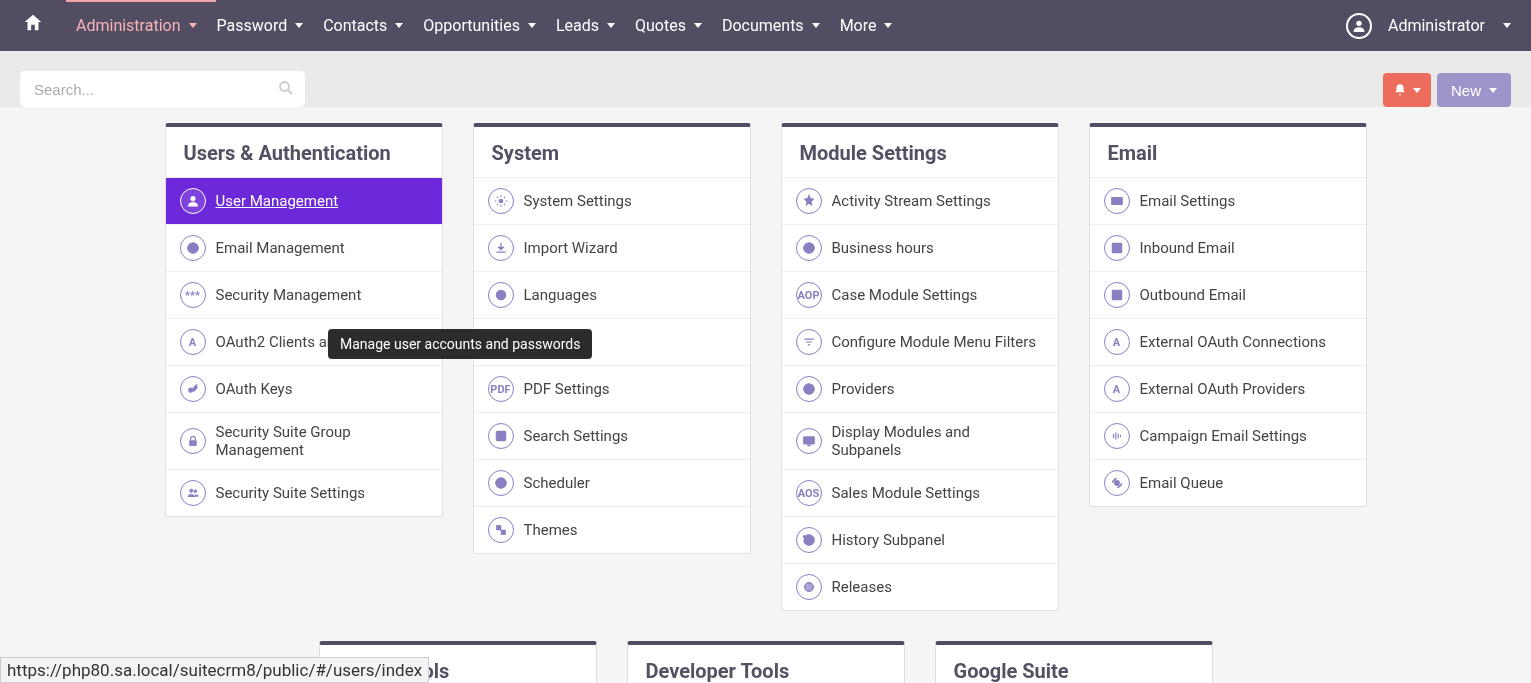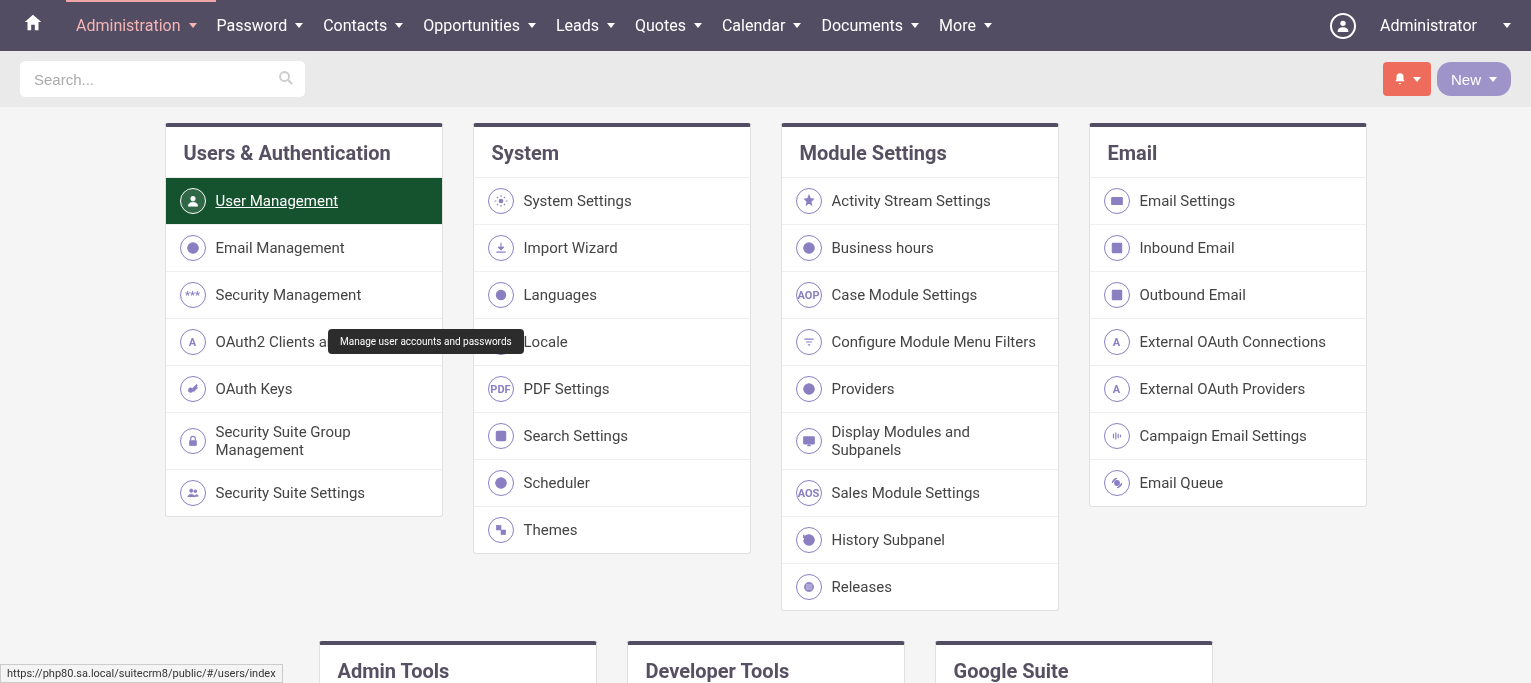--- a/index.html
+++ b/index.html
@@ -5,41 +5,41 @@
 * { box-sizing: border-box; margin: 0; padding: 0; }
 body { font-family: -apple-system, BlinkMacSystemFont, "Segoe UI", Roboto, sans-serif; background: #f5f5f5; color: #333; width: 1531px; }
 .topbar { background: #534d64; height: 51px; display: flex; align-items: center; padding: 0 10px; position: relative; }
 .topbar::before { content: ""; position: absolute; top: 0; left: 66px; width: 150px; height: 2px; background: #f0a6a6; }
 .home-btn { color: #fff; padding: 8px 12px; cursor: pointer; font-size: 22px; }
 .nav { display: flex; align-items: center; margin-left: 10px; }
 .nav-item { color: #fff; padding: 14px 10px; font-size: 16px; cursor: pointer; display: flex; align-items: center; gap: 6px; }
 .nav-item.active { color: #f5b5b5; }
 .caret { display: inline-block; width: 0; height: 0; border-left: 4px solid transparent; border-right: 4px solid transparent; border-top: 5px solid currentColor; margin-left: 2px; }
 .spacer { flex: 1; }
-.user-area { display: flex; align-items: center; gap: 24px; color: #fff; font-size: 16px; padding-right: 10px; cursor: pointer; }
+.user-area { display: flex; align-items: center; gap: 16px; color: #fff; font-size: 16px; padding-right: 10px; cursor: pointer; }
 .avatar { width: 26px; height: 26px; border: 2px solid #fff; border-radius: 50%; display: flex; align-items: center; justify-content: center; }
 .avatar svg { width: 16px; height: 16px; fill: #fff; }
-.subbar { background: #eaeaea; height: 56px; display: flex; align-items: center; padding: 0 20px; }
+.subbar { background: #eaeaea; height: 56px; display: flex; align-items: flex-end; padding: 0 20px; }
 .search-wrap { position: relative; width: 285px; }
 .search-input { width: 100%; height: 36px; border: none; border-radius: 5px; padding: 0 40px 0 14px; font-size: 15px; outline: none; color: #555; }
 .search-input::placeholder { color: #aaa; }
 .search-icon { position: absolute; right: 10px; top: 8px; color: #ccc; }
 .subbar .spacer { flex: 1; }
 .notif-btn { background: #ed6c5c; color: #fff; border: none; border-radius: 4px; height: 34px; padding: 0 10px; margin-right: 6px; display: flex; align-items: center; gap: 4px; cursor: pointer; }
-.new-btn { background: #9e94c9; color: #fff; border: none; border-radius: 14px; height: 34px; padding: 0 14px; display: flex; align-items: center; gap: 6px; font-size: 15px; cursor: pointer; }
+.new-btn { background: #9e94c9; color: #fff; border: none; border-radius: 4px; height: 34px; padding: 0 14px; display: flex; align-items: center; gap: 6px; font-size: 15px; cursor: pointer; }
 .content { padding: 16px 20px 40px; display: flex; flex-wrap: wrap; gap: 30px; justify-content: center; }
 .panel { width: 278px; background: #fff; border: 1px solid #e0e0e0; border-top: 4px solid #534d64; border-radius: 3px; display: flex; flex-direction: column; align-self: flex-start; }
 .panel-header { padding: 14px 18px 12px; font-size: 20px; font-weight: 700; color: #565062; }
 .panel-item { display: flex; align-items: center; gap: 10px; padding: 10px 14px; border-top: 1px solid #eee; font-size: 15px; color: #444; cursor: pointer; position: relative; }
-.panel-item.hover { background: #14532d; color: #fff; text-decoration: underline; }
+.panel-item.hover { background: #6d28d9; color: #fff; text-decoration: underline; }
 .picon { width: 26px; height: 26px; border: 1.5px solid #8b7fc2; border-radius: 50%; display: flex; align-items: center; justify-content: center; flex-shrink: 0; color: #8b7fc2; font-size: 11px; font-weight: bold; }
 .panel-item.hover .picon { border-color: #fff; color: #fff; background: rgba(255,255,255,0.12); }
 .picon svg { width: 14px; height: 14px; fill: currentColor; stroke: currentColor; }
-.tooltip { position: absolute; left: 328px; top: 222px; background: #2c2c2c; color: #fff; padding: 7px 12px; border-radius: 4px; font-size: 10px; white-space: nowrap; z-index: 100; }
-.statusbar { position: fixed; left: 0; bottom: 0; background: #f4f4f4; border: 1px solid #ccc; padding: 2px 6px; font-size: 11px; color: #333; }
+.tooltip { position: absolute; left: 328px; top: 222px; background: #2c2c2c; color: #fff; padding: 7px 12px; border-radius: 4px; font-size: 14px; white-space: nowrap; z-index: 100; }
+.statusbar { position: fixed; left: 0; bottom: 0; background: #f4f4f4; border: 1px solid #ccc; padding: 2px 6px; font-size: 17px; color: #333; }
 .content-wrap { position: relative; }
 </style>
 </head>
 <body>
 
 <div class="topbar">
   <div class="home-btn">
     <svg width="22" height="22" viewBox="0 0 24 24" fill="#fff">
         <path d="M12 3l9 8h-3v9h-4v-6H10v6H6v-9H3z"></path>
       </svg>
@@ -60,24 +60,20 @@
       <div class="nav-item">
         <span>Opportunities</span>
         <span class="caret"></span>
       </div>
       <div class="nav-item">
         <span>Leads</span>
         <span class="caret"></span>
       </div>
       <div class="nav-item">
         <span>Quotes</span>
-        <span class="caret"></span>
-      </div>
-      <div class="nav-item">
-        <span>Calendar</span>
         <span class="caret"></span>
       </div>
       <div class="nav-item">
         <span>Documents</span>
         <span class="caret"></span>
       </div>
       <div class="nav-item">
         <span>More</span>
         <span class="caret"></span>
       </div>

